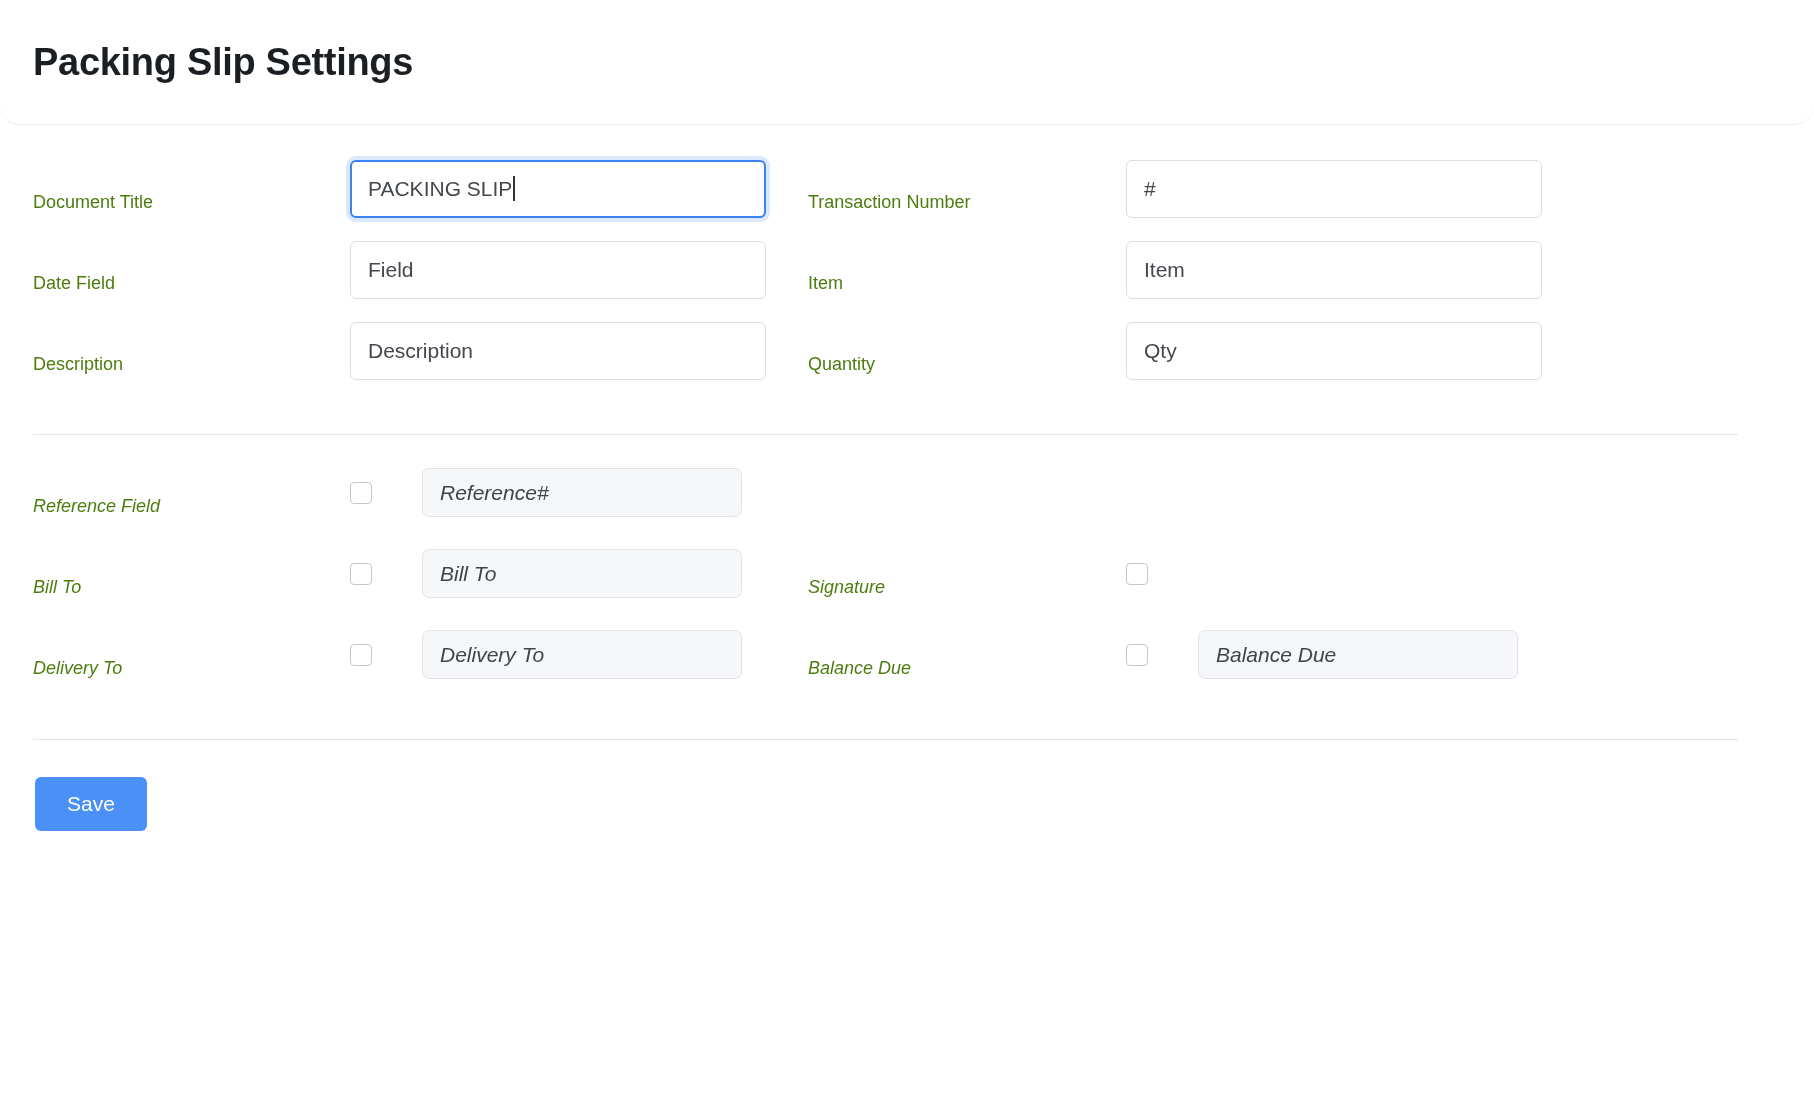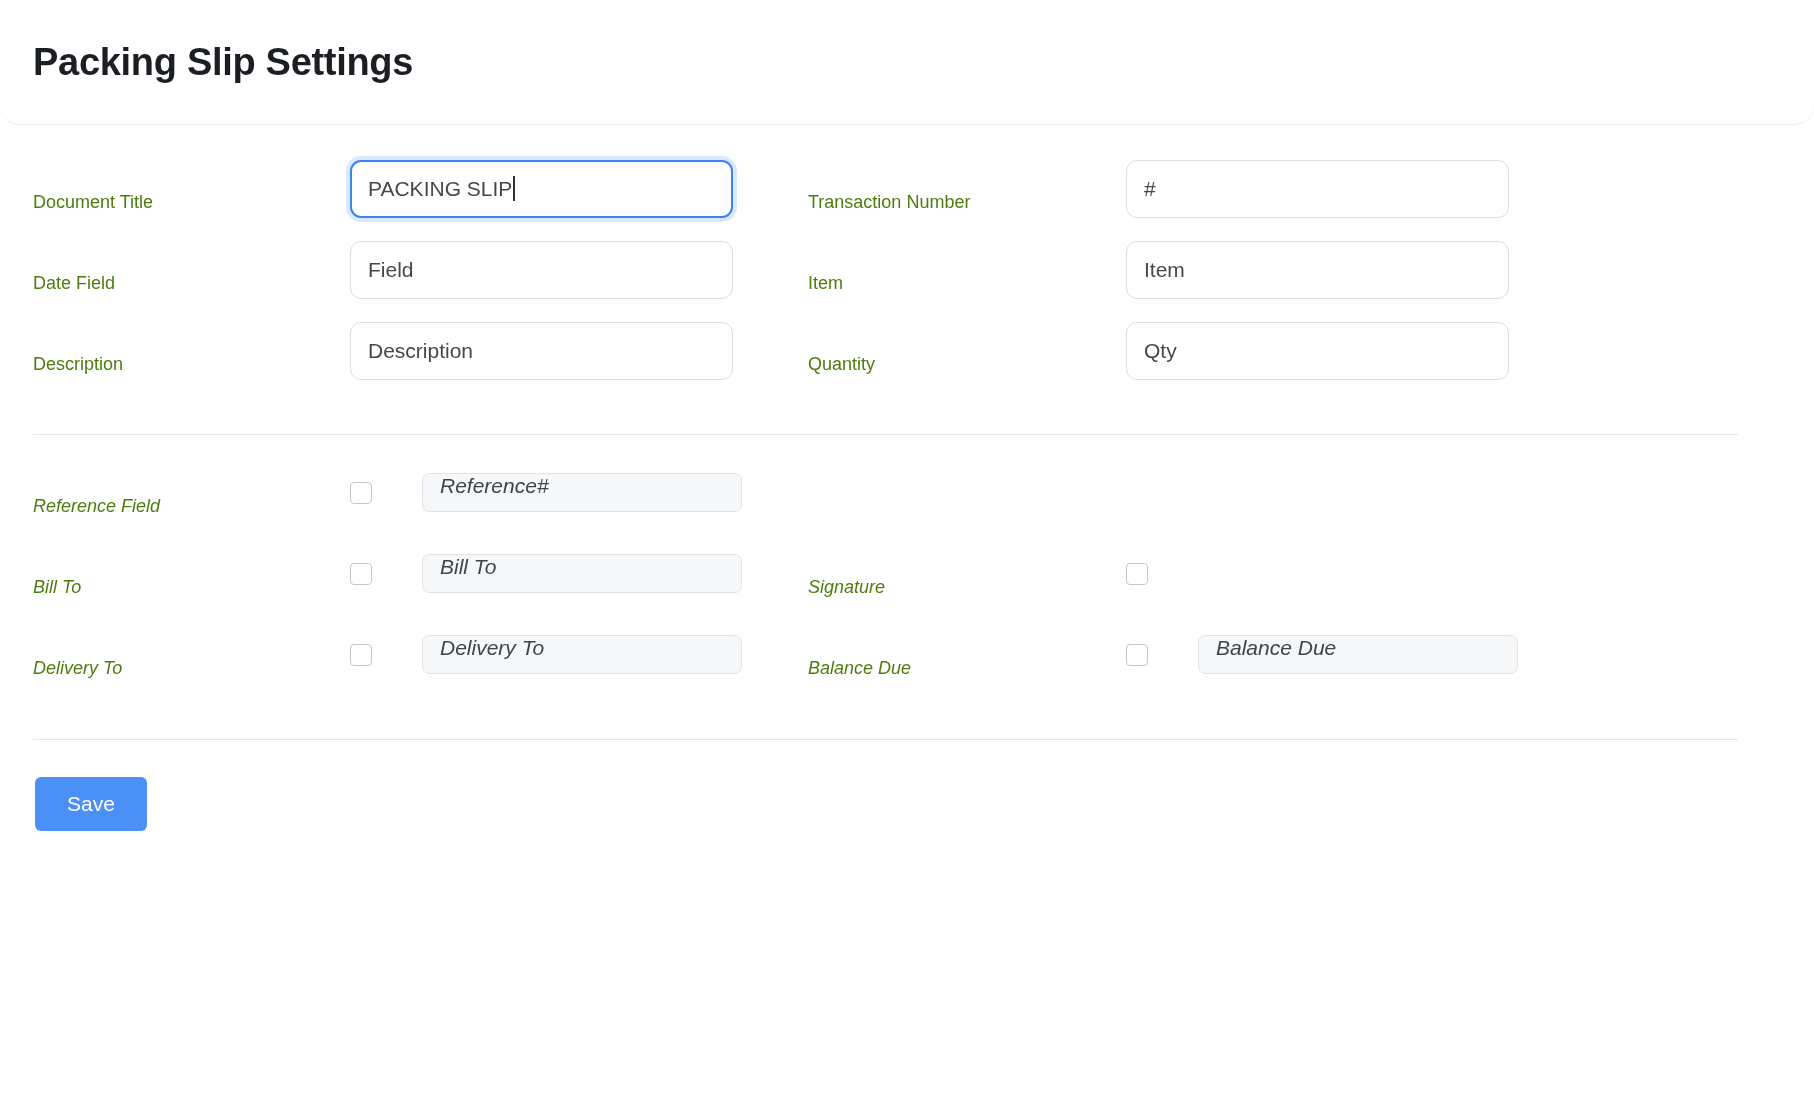--- a/index.html
+++ b/index.html
@@ -51,24 +51,24 @@
   .label {
     font-size: 18px;
     color: #4d7c0f;
     line-height: 1.2;
     white-space: nowrap;
     margin-top: 28px;
   }
 
   .field {
     box-sizing: border-box;
-    width: 383px;
+    width: 416px;
     height: 58px;
     border: 1px solid #dcdde3;
-    border-radius: 11px;
+    border-radius: 6px;
     background: #ffffff;
     display: flex;
     align-items: center;
     padding: 0 17px;
     font-size: 21px;
     color: #44484d;
     font-family: "Liberation Sans", sans-serif;
   }
 
   .field.focused {
@@ -128,26 +128,26 @@
     align-items: center;
     font-style: italic;
   }
   .row-check { height: 81px; }
 
   .cb-cell { display: flex; align-items: center; }
 
   .field-sm {
     box-sizing: border-box;
     width: 320px;
-    height: 39px;
+    height: 49px;
     border: 1px solid #e2e3ea;
     border-radius: 7px;
     background: #f6f7f9;
     display: flex;
-    align-items: flex-start;
+    align-items: center;
     padding: 0 17px;
     font-size: 21px;
     color: #3f444a;
   }
 
   .inline-label {
     font-size: 21px;
     color: #2f3337;
     white-space: nowrap;
   }

